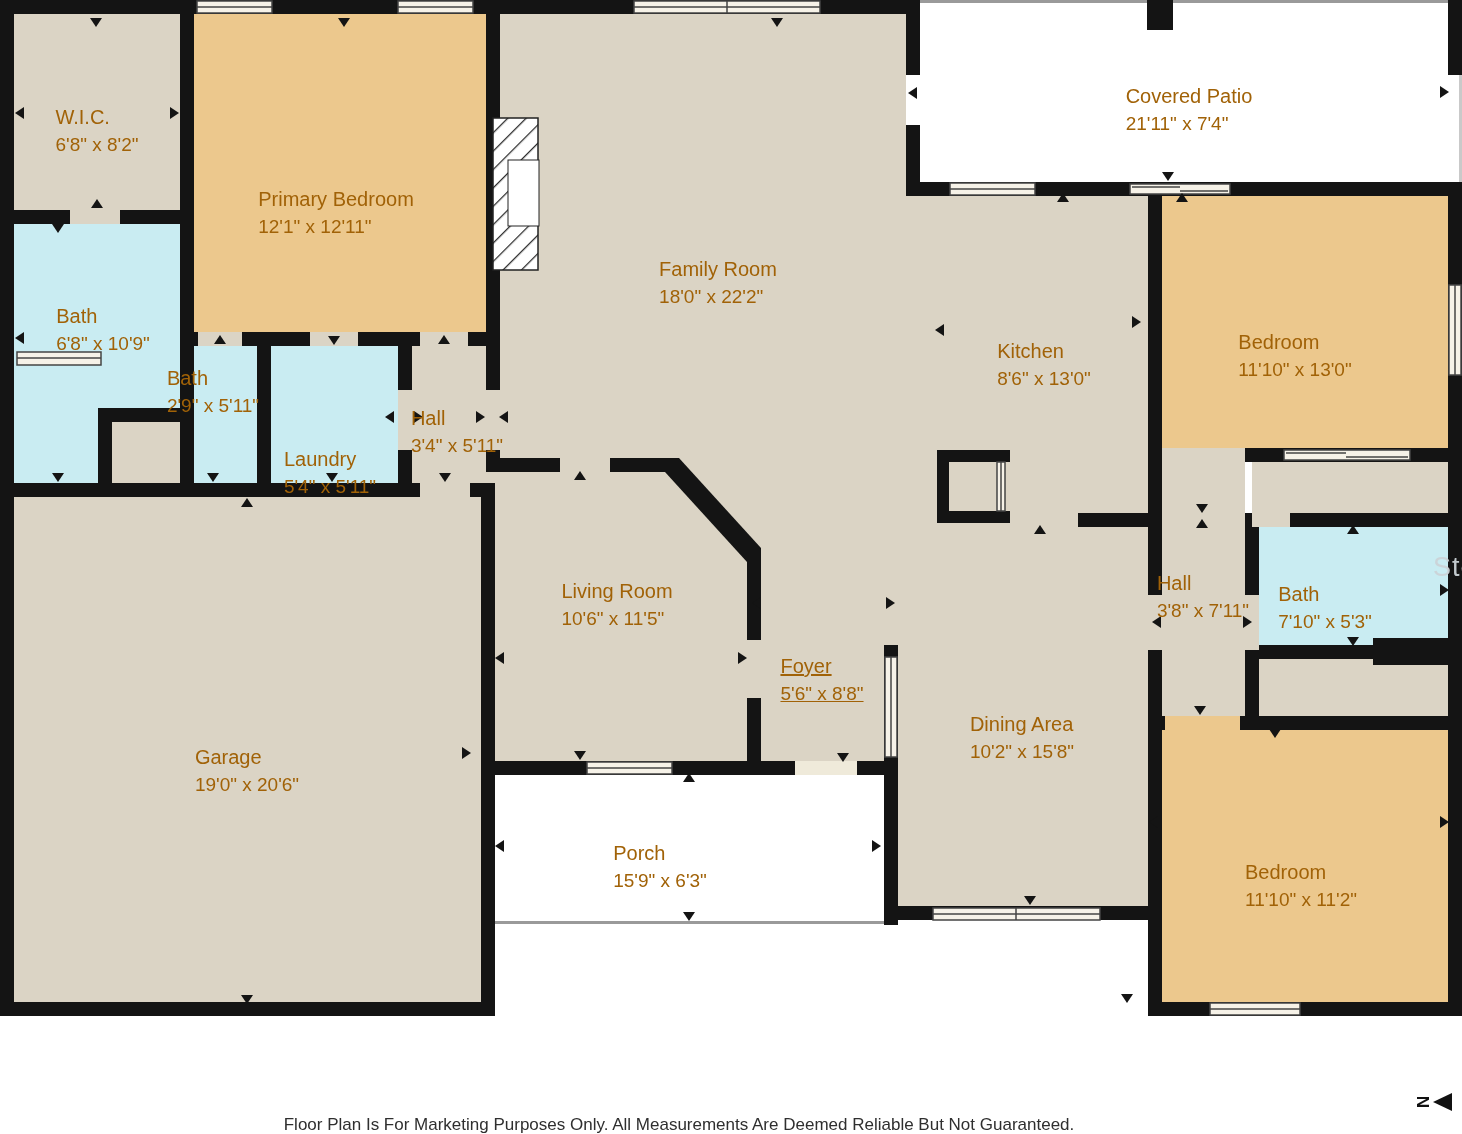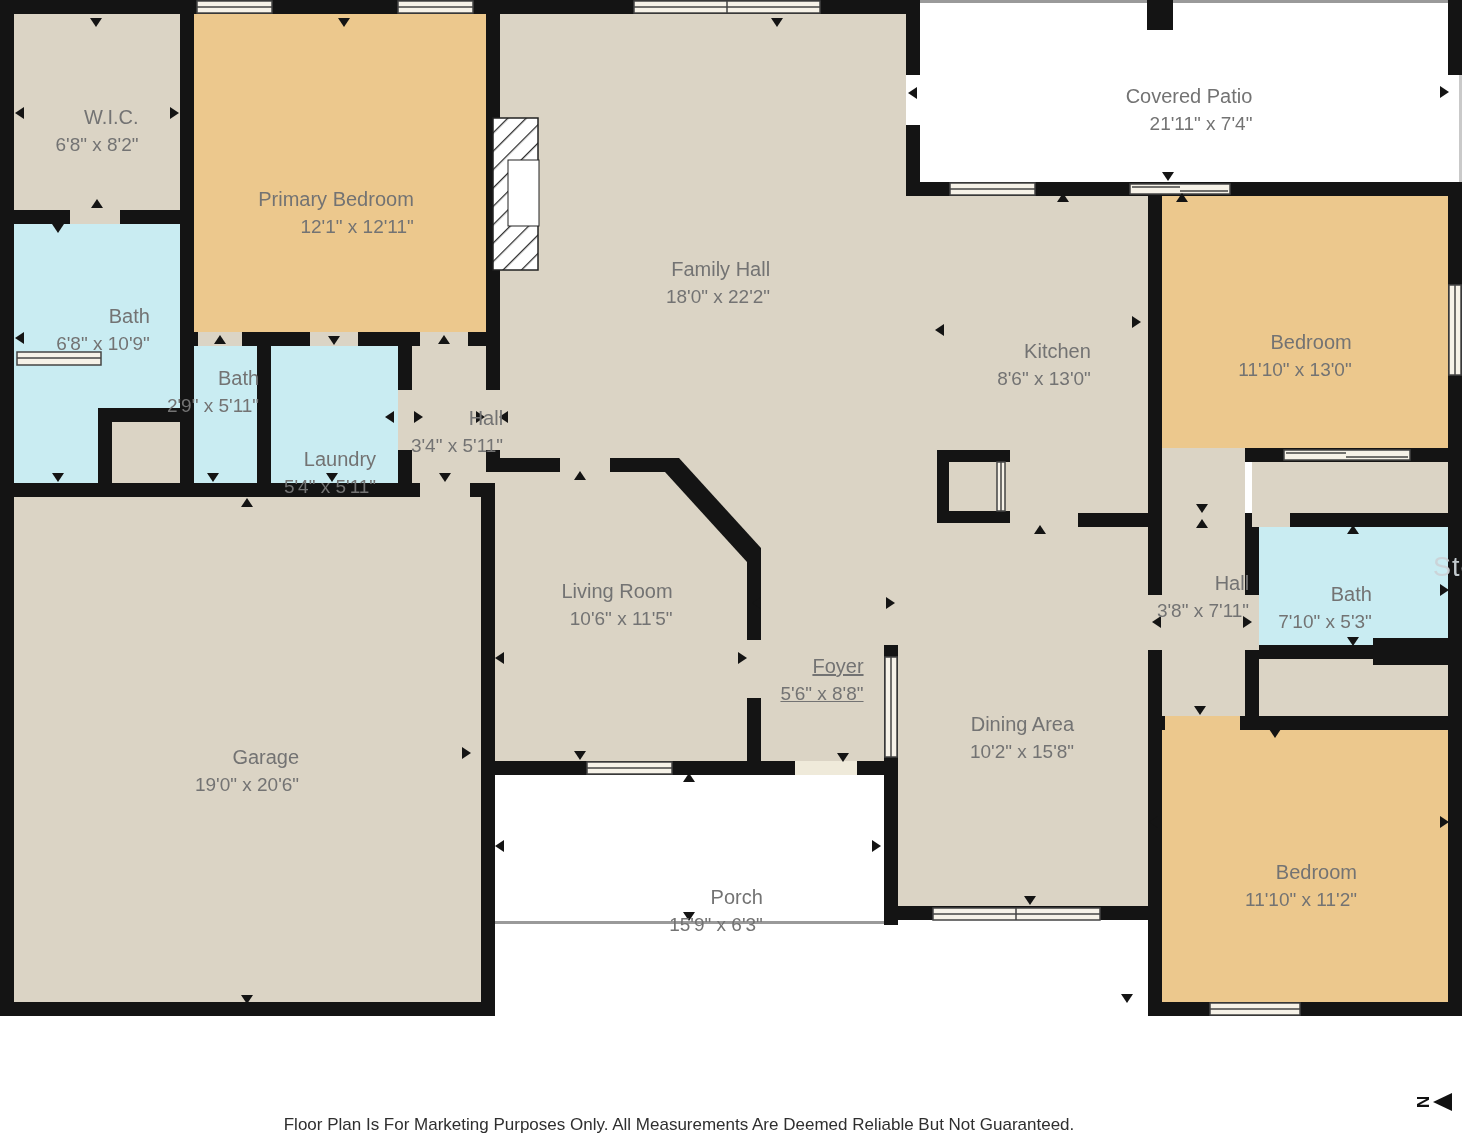--- a/index.html
+++ b/index.html
@@ -1,20 +1,20 @@
 <!DOCTYPE html>
 <html><head>
 <meta charset="utf-8">
 <style>
   html,body{margin:0;padding:0;background:#ffffff;}
   body{width:1462px;height:1134px;overflow:hidden;font-family:"Liberation Sans",sans-serif;}
   .plan{position:relative;width:1462px;height:1134px;background:#fff;}
   .plan svg{position:absolute;left:0;top:0;}
-  .room-label{position:absolute;transform:translate(-50%,-50%);text-align:right;
-    color:#737373;font-size:20px;line-height:27px;white-space:nowrap;}
+  .room-label{position:absolute;transform:translate(-50%,-50%);text-align:left;
+    color:#a16207;font-size:20px;line-height:27px;white-space:nowrap;}
   .room-label .dims{font-size:19px;}
   .footer{position:absolute;left:0;top:1115px;width:1358px;text-align:center;
     font-size:17px;color:#2f2f2f;}
   .compass{position:absolute;left:1416px;top:1092px;display:flex;align-items:center;gap:5px;}
   .compass .letter{display:inline-block;transform:rotate(90deg);font-weight:700;
     font-size:17px;color:#111;}
   .compass .tri{width:0;height:0;border-top:9px solid transparent;
     border-bottom:9px solid transparent;border-right:19px solid #111;}
   .watermark{position:absolute;left:1433px;top:552px;font-size:27px;
     color:rgba(203,211,215,0.95);letter-spacing:1px;}
@@ -241,21 +241,21 @@
 
 <div class="room-label" style="left:97px;top:131px;">
   <div>W.I.C.</div>
   <div class="dims">6'8" x 8'2"</div>
 </div>
 <div class="room-label" style="left:336px;top:191px;margin-top:22px;">
   <div>Primary Bedroom</div>
   <div class="dims">12'1" x 12'11"</div>
 </div>
 <div class="room-label" style="left:718px;top:283px;">
-  <div>Family Hall</div>
+  <div>Family Room</div>
   <div class="dims">18'0" x 22'2"</div>
 </div>
 <div class="room-label" style="left:1189px;top:110px;">
   <div>Covered Patio</div>
   <div class="dims">21'11" x 7'4"</div>
 </div>
 <div class="room-label" style="left:1044px;top:365px;">
   <div>Kitchen</div>
   <div class="dims">8'6" x 13'0"</div>
 </div>
@@ -296,21 +296,21 @@
   <div class="dims">10'6" x 11'5"</div>
 </div>
 <div class="room-label" style="left:822px;top:680px;text-decoration:underline;">
   <div>Foyer</div>
   <div class="dims">5'6" x 8'8"</div>
 </div>
 <div class="room-label" style="left:1022px;top:738px;">
   <div>Dining Area</div>
   <div class="dims">10'2" x 15'8"</div>
 </div>
-<div class="room-label" style="left:716px;top:867px;margin-top:44px;">
+<div class="room-label" style="left:660px;top:867px;">
   <div>Porch</div>
   <div class="dims">15'9" x 6'3"</div>
 </div>
 <div class="room-label" style="left:1301px;top:886px;">
   <div>Bedroom</div>
   <div class="dims">11'10" x 11'2"</div>
 </div>
 
 <div class="watermark">Ste</div>
 

